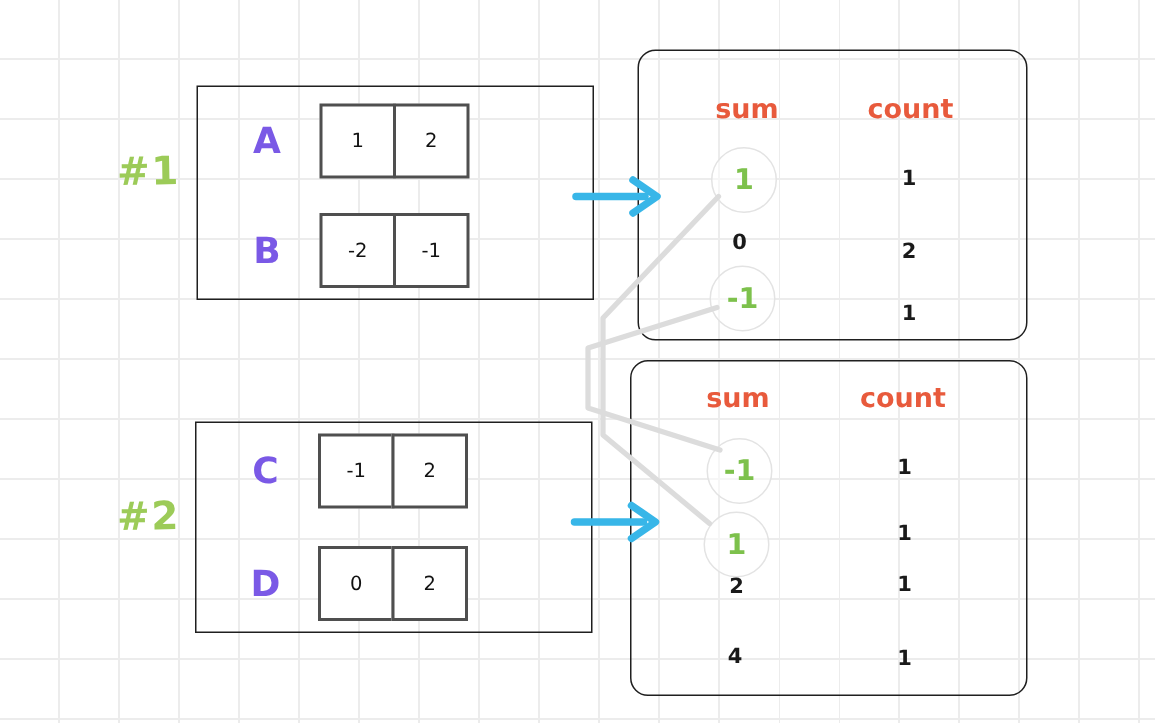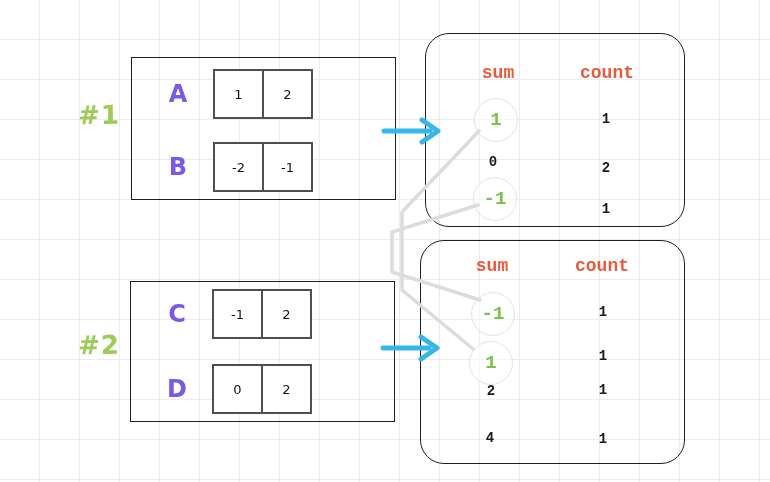--- a/index.html
+++ b/index.html
@@ -25,23 +25,22 @@
     text-align:center;font-size:24px;color:#7a59e6;font-weight:bold;
   }
   .cells{position:absolute;left:81px;top:0;display:flex;}
   .cell{
     width:51px;height:50px;border:2px solid #4f4f4f;box-sizing:border-box;
     display:flex;align-items:center;justify-content:center;
     font-size:13px;color:#111;background:#fff;
   }
   .cell + .cell{margin-left:-2px;}
   .res-box{
-    position:absolute;border:1.7px solid #1f1f1f;border-radius:24px;
+    position:absolute;border:1.7px solid #1f1f1f;border-radius:12px;
     background:rgba(255,255,255,0.0);
-    font-family:Liberation Mono, monospace;
   }
   .res-header{
     position:absolute;transform:translate(-50%,-50%);
     font-size:18px;color:#e85a3c;font-weight:bold;
   }
   .res-val{
     position:absolute;transform:translate(-50%,-50%);
     font-size:14px;color:#1a1a1a;font-weight:bold;
   }
   .res-val.circled{

